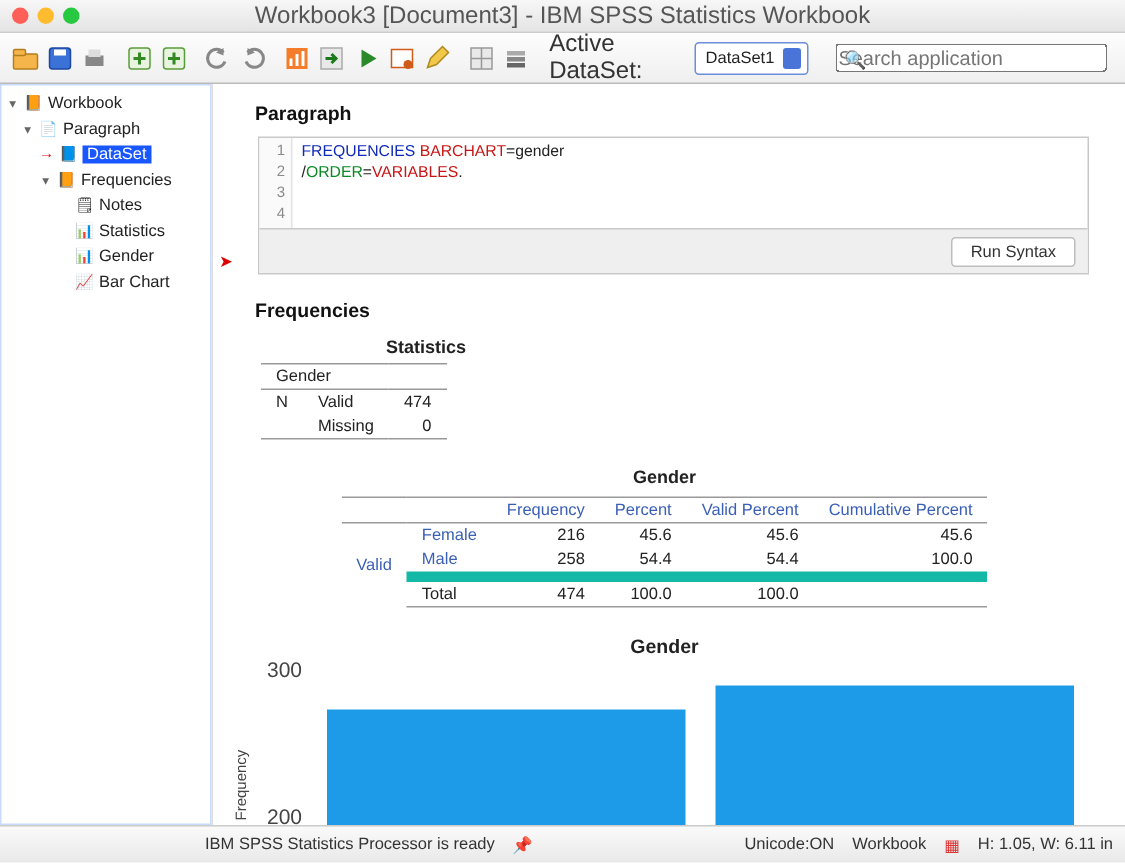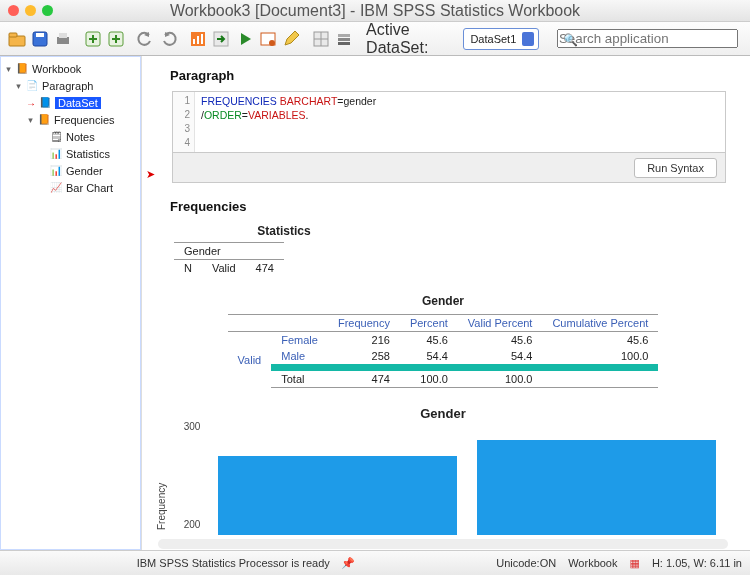--- a/index.html
+++ b/index.html
@@ -49,21 +49,21 @@
 .gender-title{font-weight:bold; font-size:12px; text-align:center; margin:18px 0 6px 0;}
 .tbl.gender{margin:0 auto;}
 .tbl.gender th{color:#3a5fb6; font-weight:normal; border-bottom:1px solid #999; border-top:1px solid #999;}
 .tbl.gender td{text-align:right;}
 .tbl.gender td.lab{text-align:left;}
 .tbl.gender tr.total td{border-top:7px solid #14b8a6; border-bottom:1px solid #999;}
 .tbl.gender td.validcell{color:#3a5fb6;}
 .tbl.gender td.catcell{color:#3a5fb6;}
 .chart-title{font-weight:bold; font-size:13px; text-align:center; margin:18px 0 4px 0;}
 .chart{position:relative; margin:0 10px 0 58px; height:110px;}
-.chart .yaxis{position:absolute; left:-30px; width:28px; text-align:center; font-size:10px; color:#444;}
+.chart .yaxis{position:absolute; left:-30px; width:28px; text-align:left; font-size:14px; color:#444;}
 .chart .yaxis.t300{top:-4px;} .chart .yaxis.t200{top:94px;}
 .chart .axlabel{position:absolute; left:-52px; bottom:-6px; font-size:10px; color:#444; transform:rotate(-90deg); transform-origin:left top;}
 .chart .plot{position:absolute; left:0; right:0; bottom:0; top:0;}
 .bar{position:absolute; bottom:0; width:46%; background:#1e9be8;}
 .bar.b1{left:2%;} .bar.b2{left:52%;}
 .hscroll{height:10px; background:#eee; margin:4px 8px 0 8px; border-radius:5px;}
 
 .status{height:20px; background:linear-gradient(#fafafa,#e9e9e9); border-top:1px solid #ccc; display:flex; align-items:center; font-size:11px; color:#333; padding:12px 8px; gap:12px;}
 .status .spacer{flex:1;}
 .status .pin{color:#d33; font-size:11px;}
@@ -256,20 +256,25 @@
     <div class="stats-title" style="width:220px; margin-left:24px;">Statistics</div>
     <table class="tbl stats">
       <tbody>
           <tr class="tophdr">
             <td colspan="3">Gender</td>
           </tr>
       <tr>
             <td>N</td>
             <td>Valid</td>
             <td class="num">474</td>
+          </tr>
+      <tr class="lastrow">
+            <td></td>
+            <td>Missing</td>
+            <td class="num">0</td>
           </tr>
     </tbody>
       </table>
 
     <div class="gender-title">Gender</div>
     <table class="tbl gender">
       <tbody>
           <tr>
         <th></th>
             <th></th>

